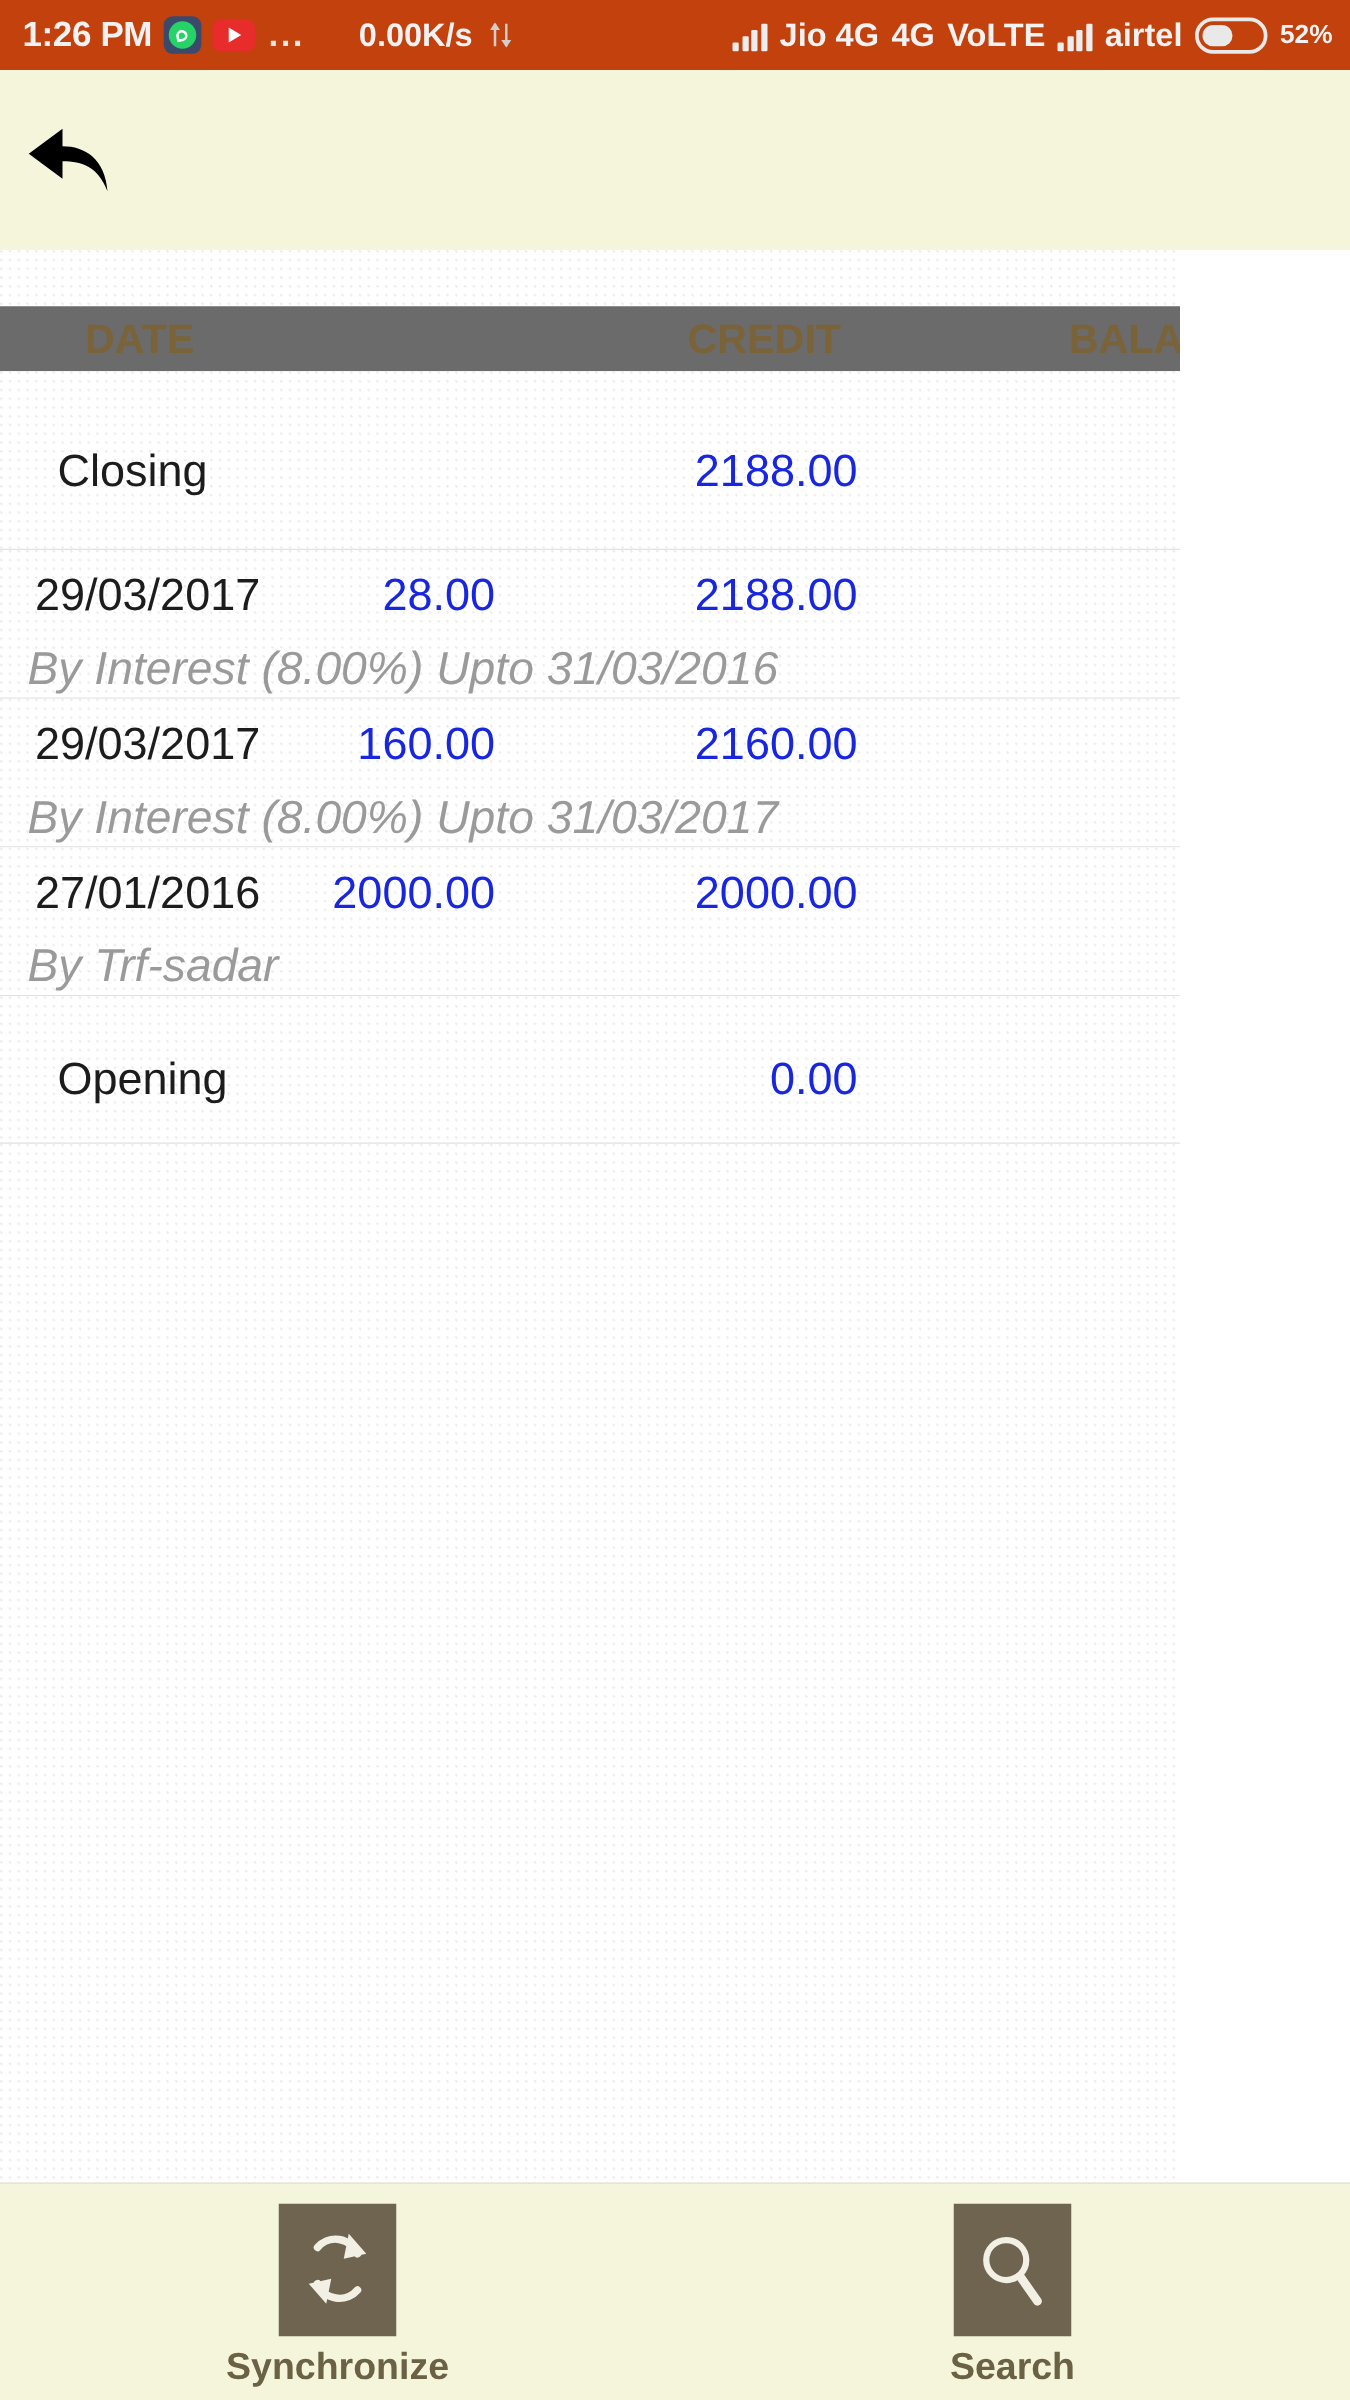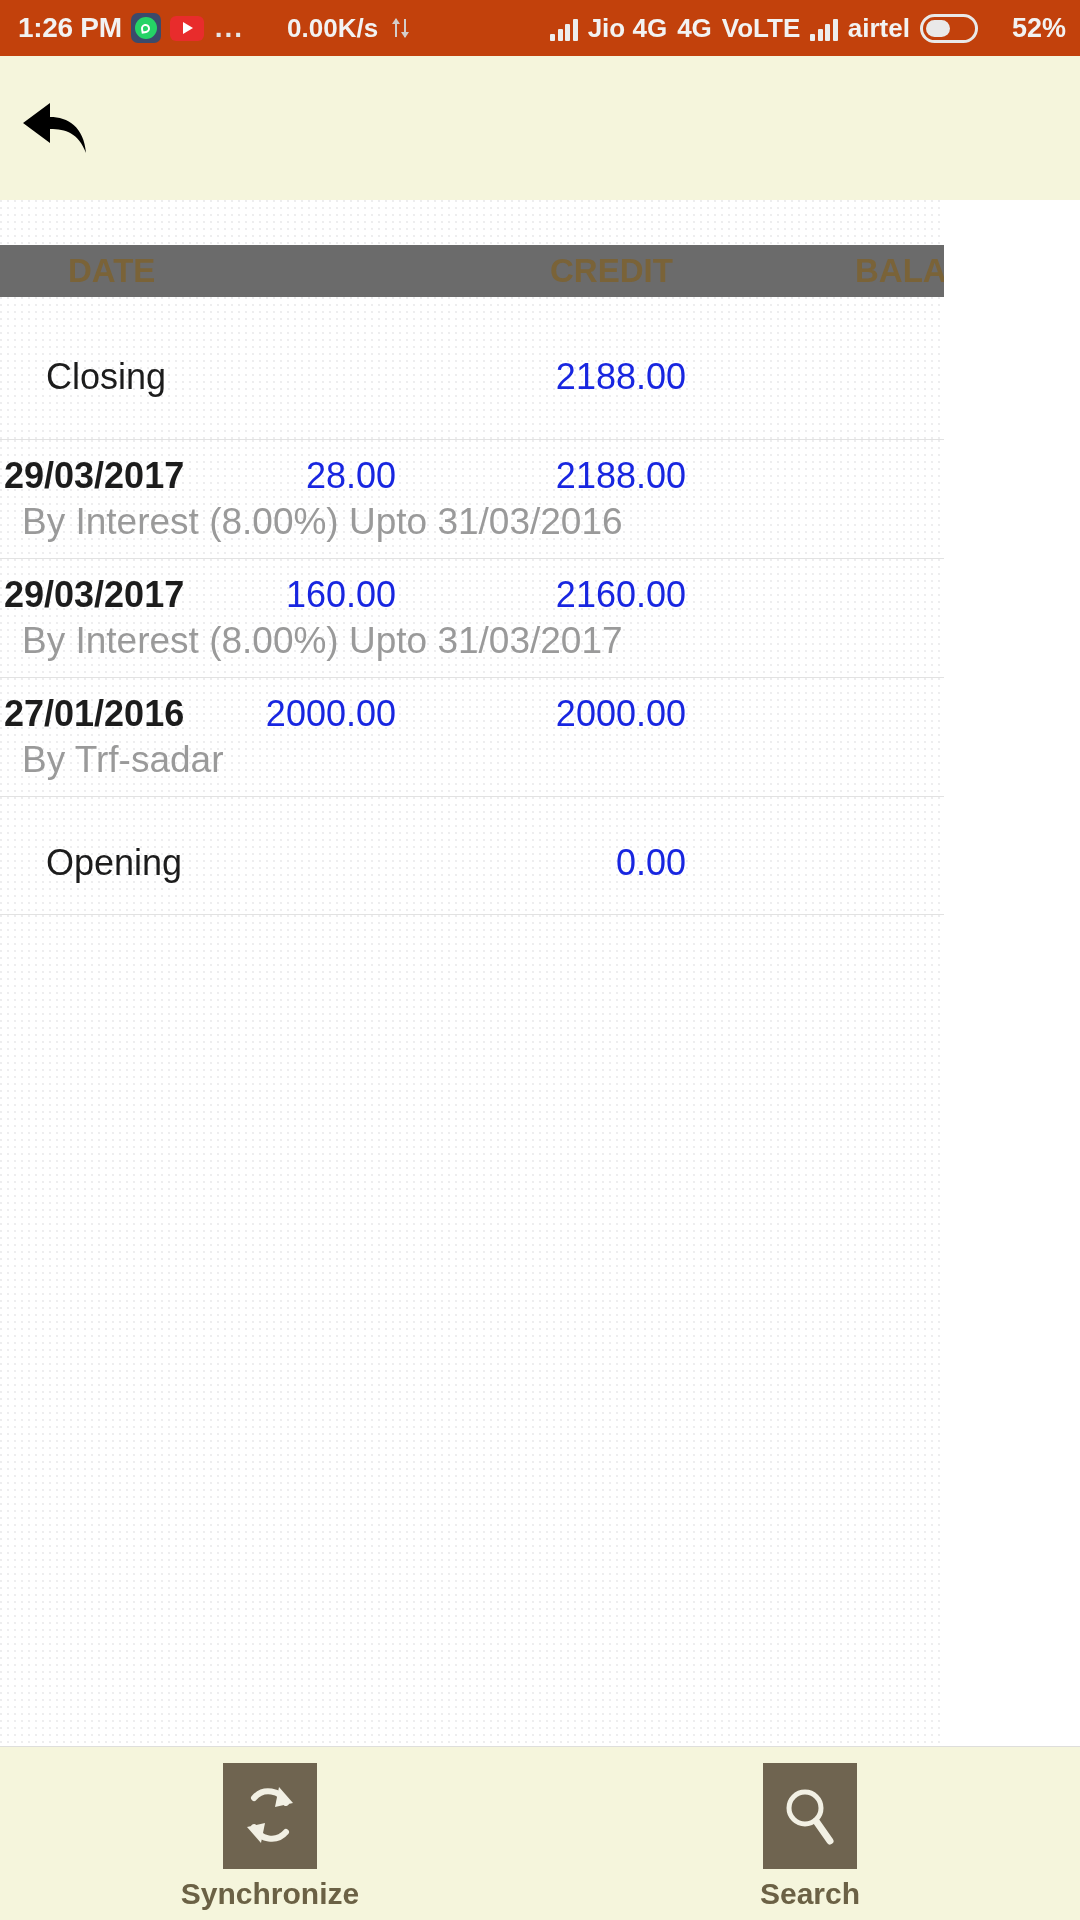--- a/index.html
+++ b/index.html
@@ -175,24 +175,23 @@
     align-items: center;
     padding: 3px;
   }
   .ic-battery .fill {
     height: 100%;
     width: 52%;
     background: #e9e9e9;
     border-radius: 11px;
   }
   .sb-battery-pct {
-    font-size: 27px;
-    font-weight: bold;
-    white-space: nowrap;
-    margin-left: 24px;
+    font-size: 21px;
+    font-weight: bold;
+    white-space: nowrap;
   }
 
   
   .app-header {
     position: absolute;
     top: 56px; left: 0;
     width: 1080px;
     height: 144px;
     background: #f5f5dc;
     display: flex;
@@ -272,46 +271,46 @@
     top: 50%;
     transform: translateY(-50%);
     font-size: 36px;
     white-space: nowrap;
   }
   .c-label {
     left: 46px;
     color: #1c1c1c;
   }
   .c-date {
-    left: 4px;
+    left: 28px;
     color: #1c1c1c;
-    font-weight: bold;
   }
   .c-withdraw {
     right: 720px;
     color: #1826e0;
     text-align: right;
   }
   .c-credit {
     right: 548px;
     color: #1826e0;
     text-align: right;
   }
   .c-balance {
     right: 258px;
     color: #1826e0;
     text-align: right;
   }
   .narration {
     position: absolute;
     left: 22px;
-    bottom: 15px;
+    bottom: 2px;
     font-size: 37px;
     color: #9a9a9a;
     white-space: nowrap;
+    font-style: italic;
   }
   .summary-inner {
     position: relative;
     height: 100%;
   }
   .summary-inner .cell { top: 56%; }
 
   .filler {
     width: 100%;
     height: 900px;

